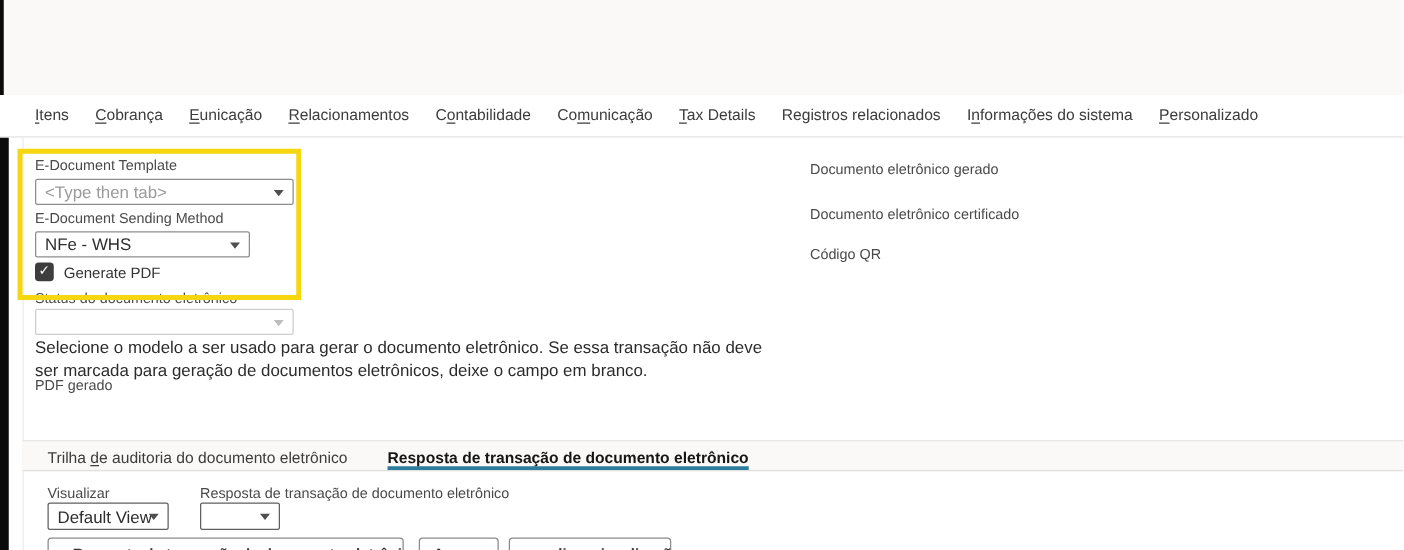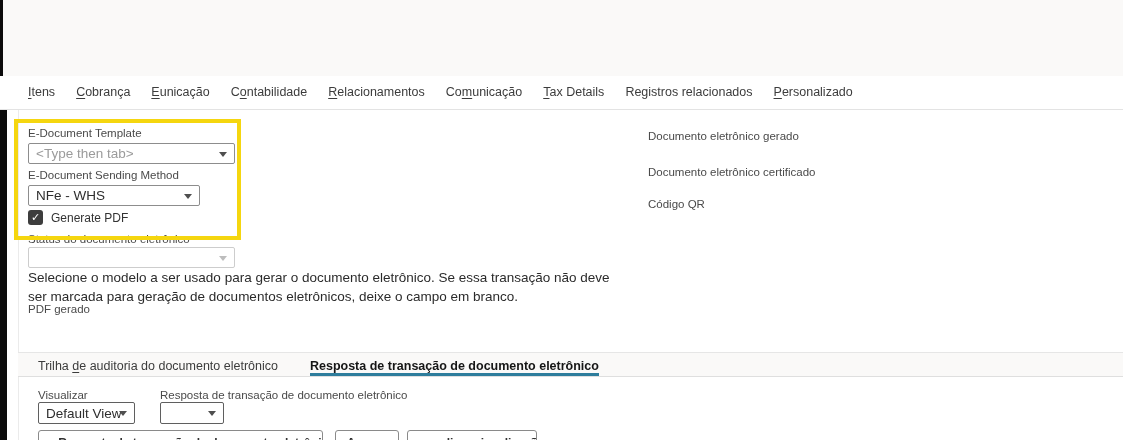--- a/index.html
+++ b/index.html
@@ -89,33 +89,36 @@
     <div class="main-tab">
         <span><span></span><span class="ak">I</span><span>tens</span></span>
       </div>
     <div class="main-tab">
         <span><span></span><span class="ak">C</span><span>obrança</span></span>
       </div>
     <div class="main-tab">
         <span><span></span><span class="ak">E</span><span>unicação</span></span>
       </div>
     <div class="main-tab">
-        <span><span>C</span><span class="ak">o</span><span>ntabilidade</span></span>
+        <span><span></span><span class="ak">R</span><span>elacionamentos</span></span>
       </div>
     <div class="main-tab">
-        <span><span></span><span class="ak">R</span><span>elacionamentos</span></span>
+        <span><span>C</span><span class="ak">o</span><span>ntabilidade</span></span>
       </div>
     <div class="main-tab">
         <span><span>Co</span><span class="ak">m</span><span>unicação</span></span>
       </div>
     <div class="main-tab">
         <span><span></span><span class="ak">T</span><span>ax Details</span></span>
       </div>
     <div class="main-tab">
         <span><span>Registros relacionados</span><span class="ak"></span><span></span></span>
+      </div>
+    <div class="main-tab">
+        <span><span>I</span><span class="ak">n</span><span>formações do sistema</span></span>
       </div>
     <div class="main-tab">
         <span><span></span><span class="ak">P</span><span>ersonalizado</span></span>
       </div>
   </div>
 
   <div class="panel-edge"></div>
 
   <div class="lbl" style="left:28px; top:127px;">E-Document Template</div>
   <div class="ns-select placeholder" style="left:28px; top:143px; width:207px;">

